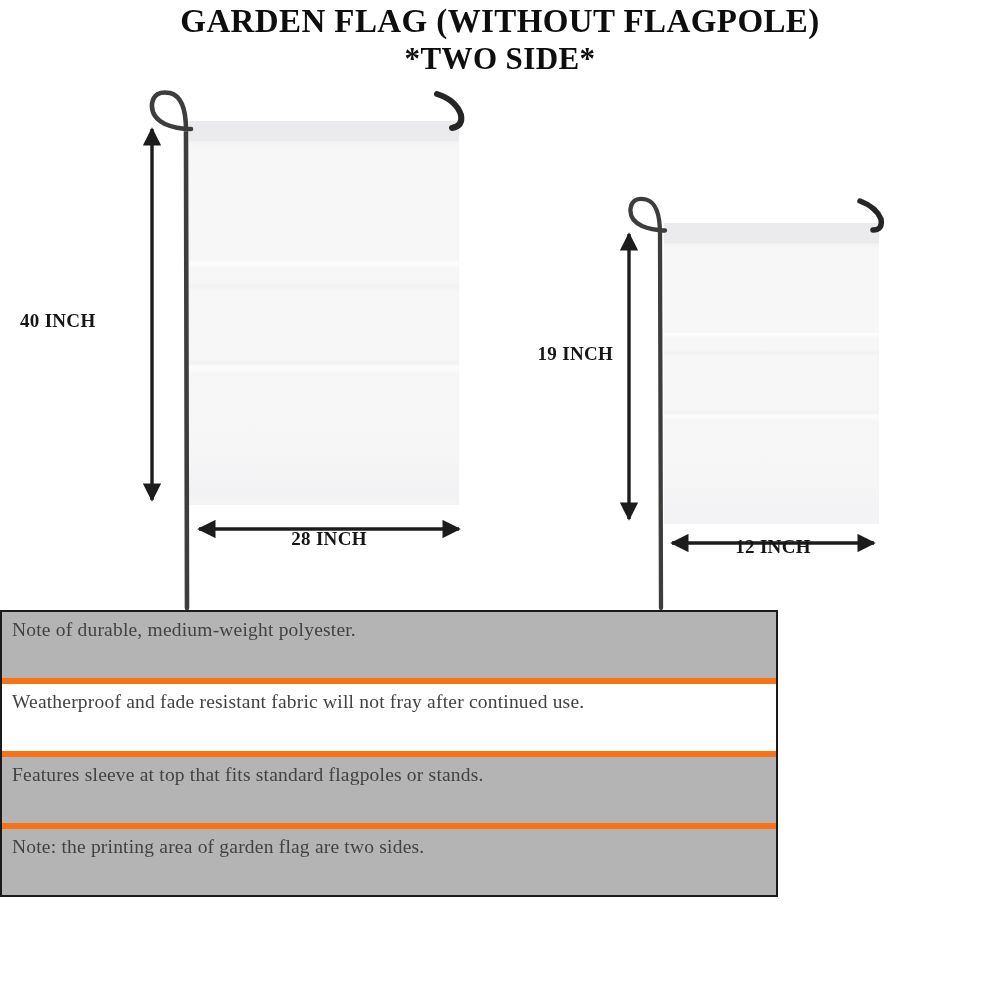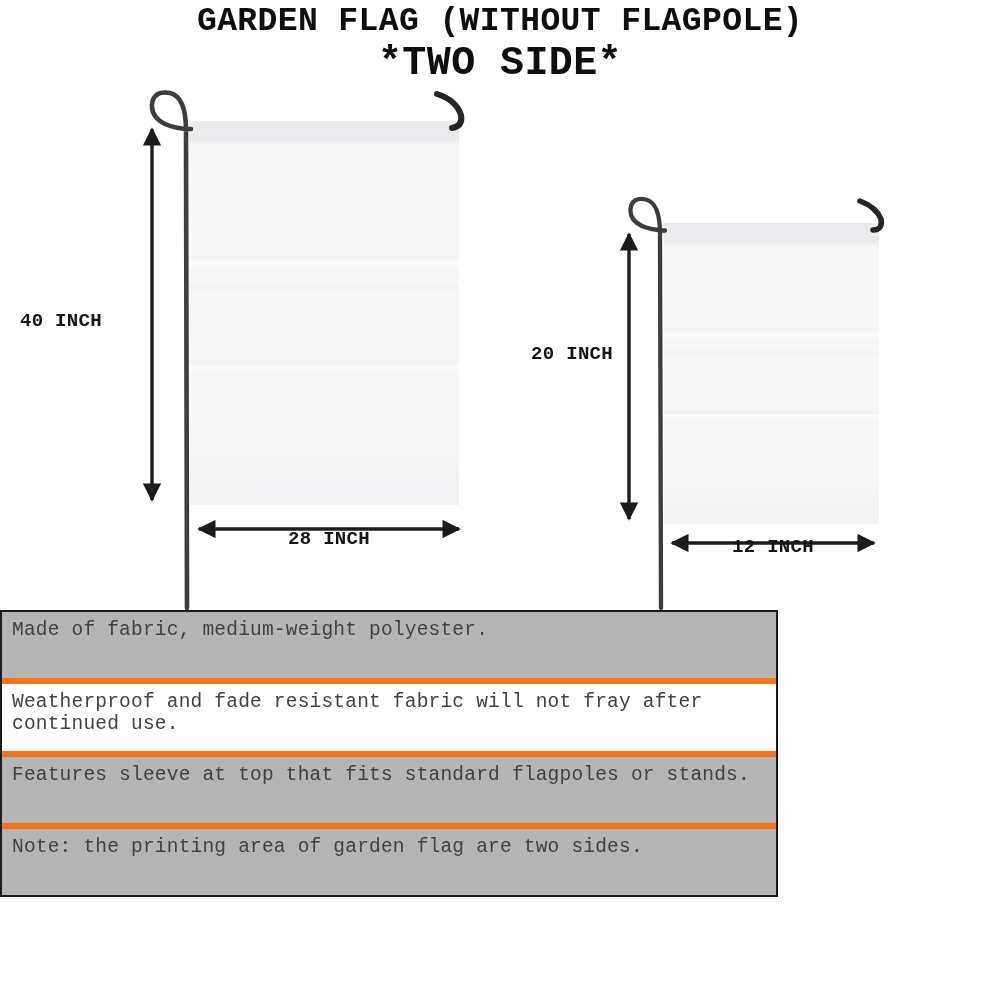--- a/index.html
+++ b/index.html
@@ -2,34 +2,34 @@
 <html><head>
 <meta charset="utf-8">
 <style>
   html, body { margin: 0; padding: 0; background: #ffffff; }
   * { box-sizing: border-box; }
   .page {
     position: relative;
     width: 1000px; height: 1000px;
     background: #ffffff;
     overflow: hidden;
-    font-family: Liberation Mono, monospace;
+    font-family: Liberation Serif, serif;
   }
 
   
   .title-line1, .title-line2 {
     position: absolute; left: 0; width: 1000px;
     text-align: center;
     font-weight: bold;
     color: #0e0e0e;
     letter-spacing: 0.4px;
     white-space: nowrap;
   }
   .title-line1 { top: 3px;  font-size: 33px; }
-  .title-line2 { top: 41px; font-size: 40px; }
+  .title-line2 { top: 41px; font-size: 31px; }
 
   
   .flag {
     position: absolute;
     background:
       linear-gradient(to bottom,
         #ebebed 0px, #ebebed 20px,
         #f3f3f5 21px, #f7f7f8 26px,
         #f6f6f7 85%, #f2f2f4 97%, #f4f4f5 100%);
   }
@@ -118,23 +118,23 @@
 
     <line x1="199" y1="529" x2="459" y2="529" stroke="#1c1c1c" stroke-width="3.4" marker-start="url(#ah)" marker-end="url(#ah)"></line>
 
     <line x1="629" y1="234" x2="629" y2="519" stroke="#1c1c1c" stroke-width="3.4" marker-start="url(#ah)" marker-end="url(#ah)"></line>
 
     <line x1="672" y1="543" x2="874" y2="543" stroke="#1c1c1c" stroke-width="3.4" marker-start="url(#ah)" marker-end="url(#ah)"></line>
   </svg>
 
   <div class="dim dim-40">40 INCH</div>
   <div class="dim dim-28">28 INCH</div>
-  <div class="dim dim-18">20 INCH</div>
+  <div class="dim dim-18">19 INCH</div>
   <div class="dim dim-12">12 INCH</div>
 
   <div class="features">
-    <div class="frow shaded">Made of fabric, medium-weight polyester.</div>
+    <div class="frow shaded">Note of durable, medium-weight polyester.</div>
     <div class="frow plain">Weatherproof and fade resistant fabric will not fray after continued use.</div>
     <div class="frow shaded">Features sleeve at top that fits standard flagpoles or stands.</div>
     <div class="frow shaded">Note: the printing area of garden flag are two sides.</div>
   </div>
 
 </div>
 
 </body></html>

